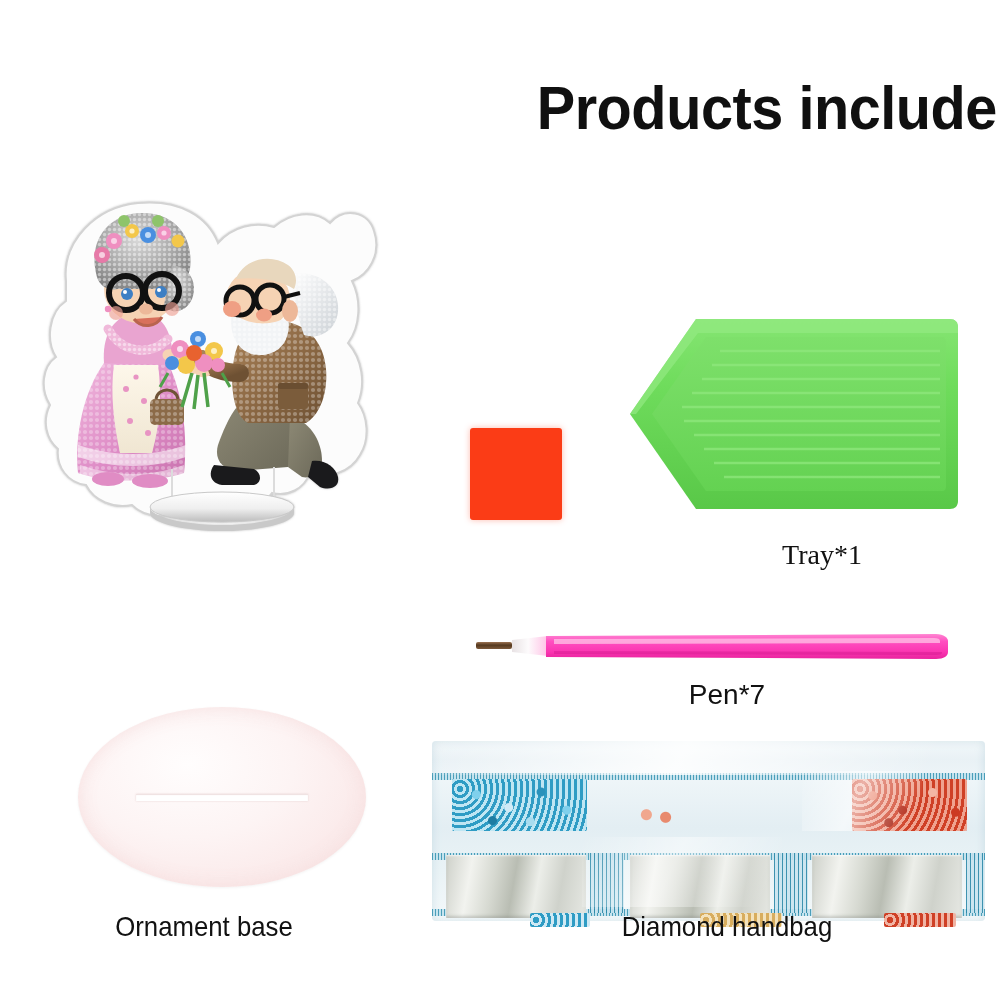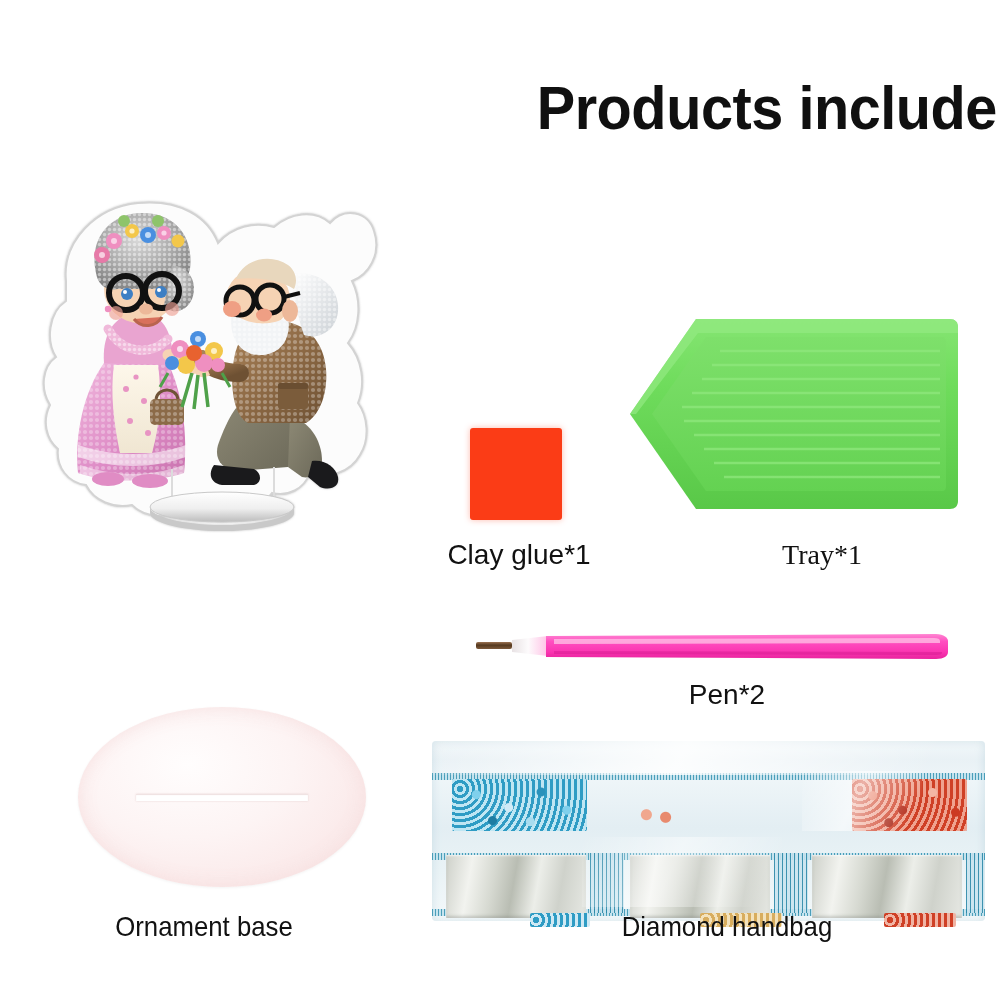--- a/index.html
+++ b/index.html
@@ -360,21 +360,20 @@
 
       <path d="M150 292 L150 322 M252 290 L252 322" stroke="#dcdcdc" stroke-width="2" fill="none"></path>
       <ellipse cx="200" cy="330" rx="72" ry="15" fill="url(#standG)" stroke="#c9c9c9" stroke-width="1"></ellipse>
       <path d="M128 330 C128 340 162 348 200 348 C238 348 272 340 272 330
                L272 336 C272 346 238 354 200 354 C162 354 128 346 128 336 Z" fill="#c9c9c9"></path>
     </svg>
   </div>
 
 
   <div class="clay-glue"></div>
-  <div class="caption" style="left:519px; top:522px;">Clay glue*1</div>
 
   <div class="tray-wrap">
     <svg viewBox="0 0 336 202" xmlns="http://www.w3.org/2000/svg">
       <defs>
         <linearGradient id="trayG" x1="0" y1="0" x2="0" y2="1">
           <stop offset="0%" stop-color="#86e573"></stop>
           <stop offset="35%" stop-color="#6fdc5c"></stop>
           <stop offset="100%" stop-color="#59c848"></stop>
         </linearGradient>
         <linearGradient id="trayInner" x1="0" y1="0" x2="0" y2="1">
@@ -432,21 +431,21 @@
 
       <path d="M38 13 L74 9 L74 29 L38 25 Z" fill="url(#ferruleG)"></path>
 
       <path d="M72 9 L462 7 C470 7 474 11 474 14 L474 25 C474 29 470 32 462 32 L72 30 Z" fill="url(#penG)"></path>
 
       <path d="M80 12 L460 11 C464 11 466 12 466 14 L466 16 L80 17 Z" fill="#ffb6e2" opacity=".85"></path>
 
       <path d="M80 27 L462 28 C466 28 468 27 468 26 L468 25 L80 24 Z" fill="#d2198d" opacity=".45"></path>
     </svg>
   </div>
-  <div class="caption" style="left:727px; top:662px;">Pen*2</div>
+  <div class="caption" style="left:727px; top:662px;">Pen*7</div>
 
   <div class="orn-base">
     <div class="orn-base-slot"></div>
   </div>
   <div class="caption narrow" style="left:204px; top:894px;">Ornament base</div>
 
   <div class="handbag">
     <div class="bag-body"></div>
 
     <div class="bag-edge" style="top:32px;"></div>

